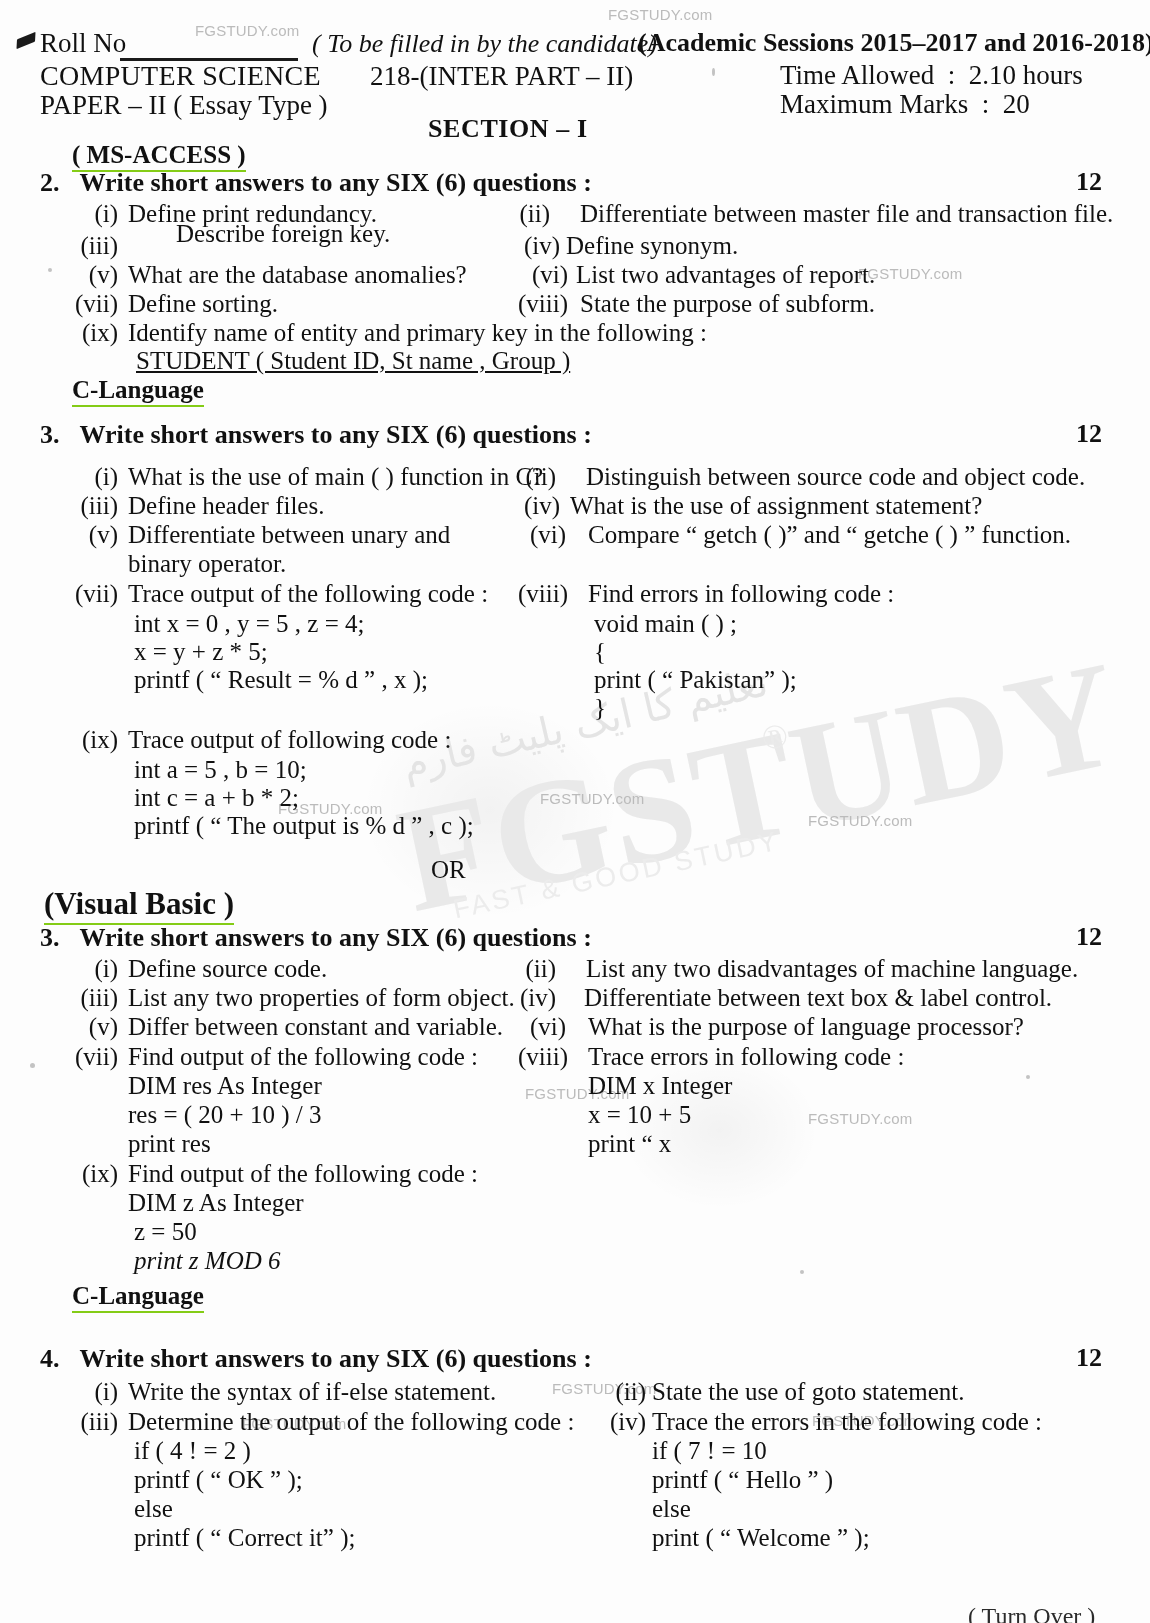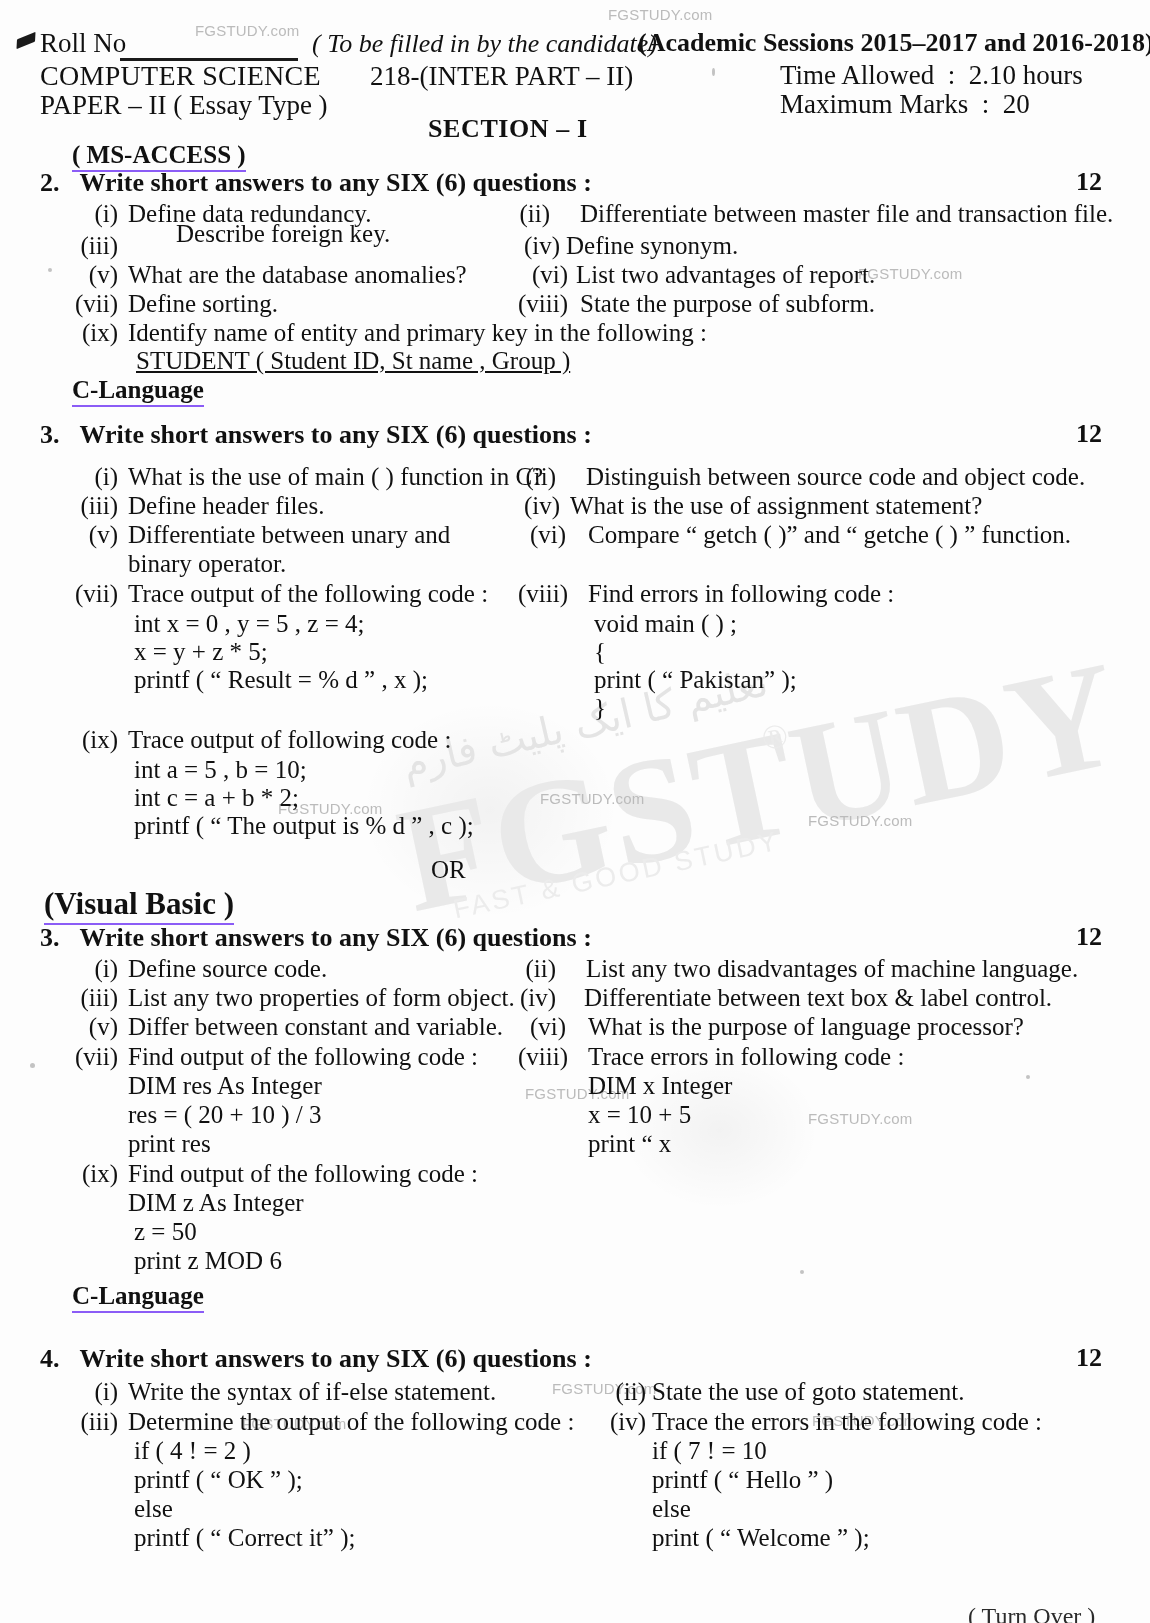--- a/index.html
+++ b/index.html
@@ -110,21 +110,21 @@
   .t-code    { left: 370px; top: 63px;  font-size: 27px; }
   .t-time    { left: 780px; top: 62px;  font-size: 27px; }
 
   .t-paper   { left: 40px;  top: 92px;  font-size: 27px; }
   .t-maxmarks{ left: 780px; top: 91px;  font-size: 27px; }
 
   .t-section { left: 428px; top: 116px; font-size: 26px; font-weight: bold; letter-spacing: 0.6px;}
 
   .hdr-ul {
     display: inline-block;
-    border-bottom: 2px solid #8b5cf6;
+    border-bottom: 2px solid #84cc16;
     padding-bottom: 1px;
     font-weight: bold;
   }
   .t-msaccess{ left: 72px; top: 141px; font-size: 25px; }
 
   .qnum { font-weight: bold; font-size: 26px; }
   .qhead-2  { left: 40px;  top: 168px; }
   .qhead-3a { left: 40px;  top: 420px; }
   .qhead-3b { left: 40px;  top: 923px; }
   .qhead-4  { left: 40px;  top: 1344px;}
@@ -203,21 +203,21 @@
       <span class="hdr-ul">( MS-ACCESS )</span>
     </div>
 
     <div class="abs qhead-2">
       <span class="qnum">2.</span>
       <span class="qnum" style="margin-left:16px;">Write short answers to any SIX (6) questions :</span>
     </div>
     <div class="abs marks m1">12</div>
 
     <div class="abs item rn" style="left:60px;  top:200px; width:58px;">(i)</div>
-    <div class="abs item" style="left:128px; top:200px;">Define data redundancy.</div>
+    <div class="abs item" style="left:128px; top:200px;">Define print redundancy.</div>
     <div class="abs item rn" style="left:492px; top:200px; width:58px;">(ii)</div>
     <div class="abs item" style="left:580px; top:200px;">Differentiate between master file and transaction file.</div>
 
     <div class="abs item rn" style="left:60px;  top:232px; width:58px;">(iii)</div>
     <div class="abs item" style="left:128px; top:220px;margin-left:48px;">Describe foreign key.</div>
     <div class="abs item rn" style="left:502px; top:232px; width:58px;">(iv)</div>
     <div class="abs item" style="left:566px; top:232px;">Define synonym.</div>
 
     <div class="abs item rn" style="left:60px;  top:261px; width:58px;">(v)</div>
     <div class="abs item" style="left:128px; top:261px;">What are the database anomalies?</div>
@@ -316,21 +316,21 @@
     <div class="abs item" style="left:128px; top:1130px;">print  res</div>
 
     <div class="abs item" style="left:588px; top:1072px;">DIM x Integer</div>
     <div class="abs item" style="left:588px; top:1101px;">x = 10 + 5</div>
     <div class="abs item" style="left:588px; top:1130px;">print “ x</div>
 
     <div class="abs item rn" style="left:58px;  top:1160px; width:60px;">(ix)</div>
     <div class="abs item" style="left:128px; top:1160px;">Find output of the following code  :</div>
     <div class="abs item" style="left:128px; top:1189px;"> DIM z  As Integer</div>
     <div class="abs item" style="left:134px; top:1218px;">z = 50</div>
-    <div class="abs item" style="left:134px; top:1247px;">print  z  MOD 6</div>
+    <div class="abs item" style="left:134px; top:1247px;font-style:italic;">print  z  MOD 6</div>
 
     <div class="abs t-clang2">
       <span class="hdr-ul">C-Language</span>
     </div>
 
     <div class="abs qhead-4">
       <span class="qnum">4.</span>
       <span class="qnum" style="margin-left:16px;">Write short answers to any SIX (6) questions :</span>
     </div>
     <div class="abs marks m4">12</div>

